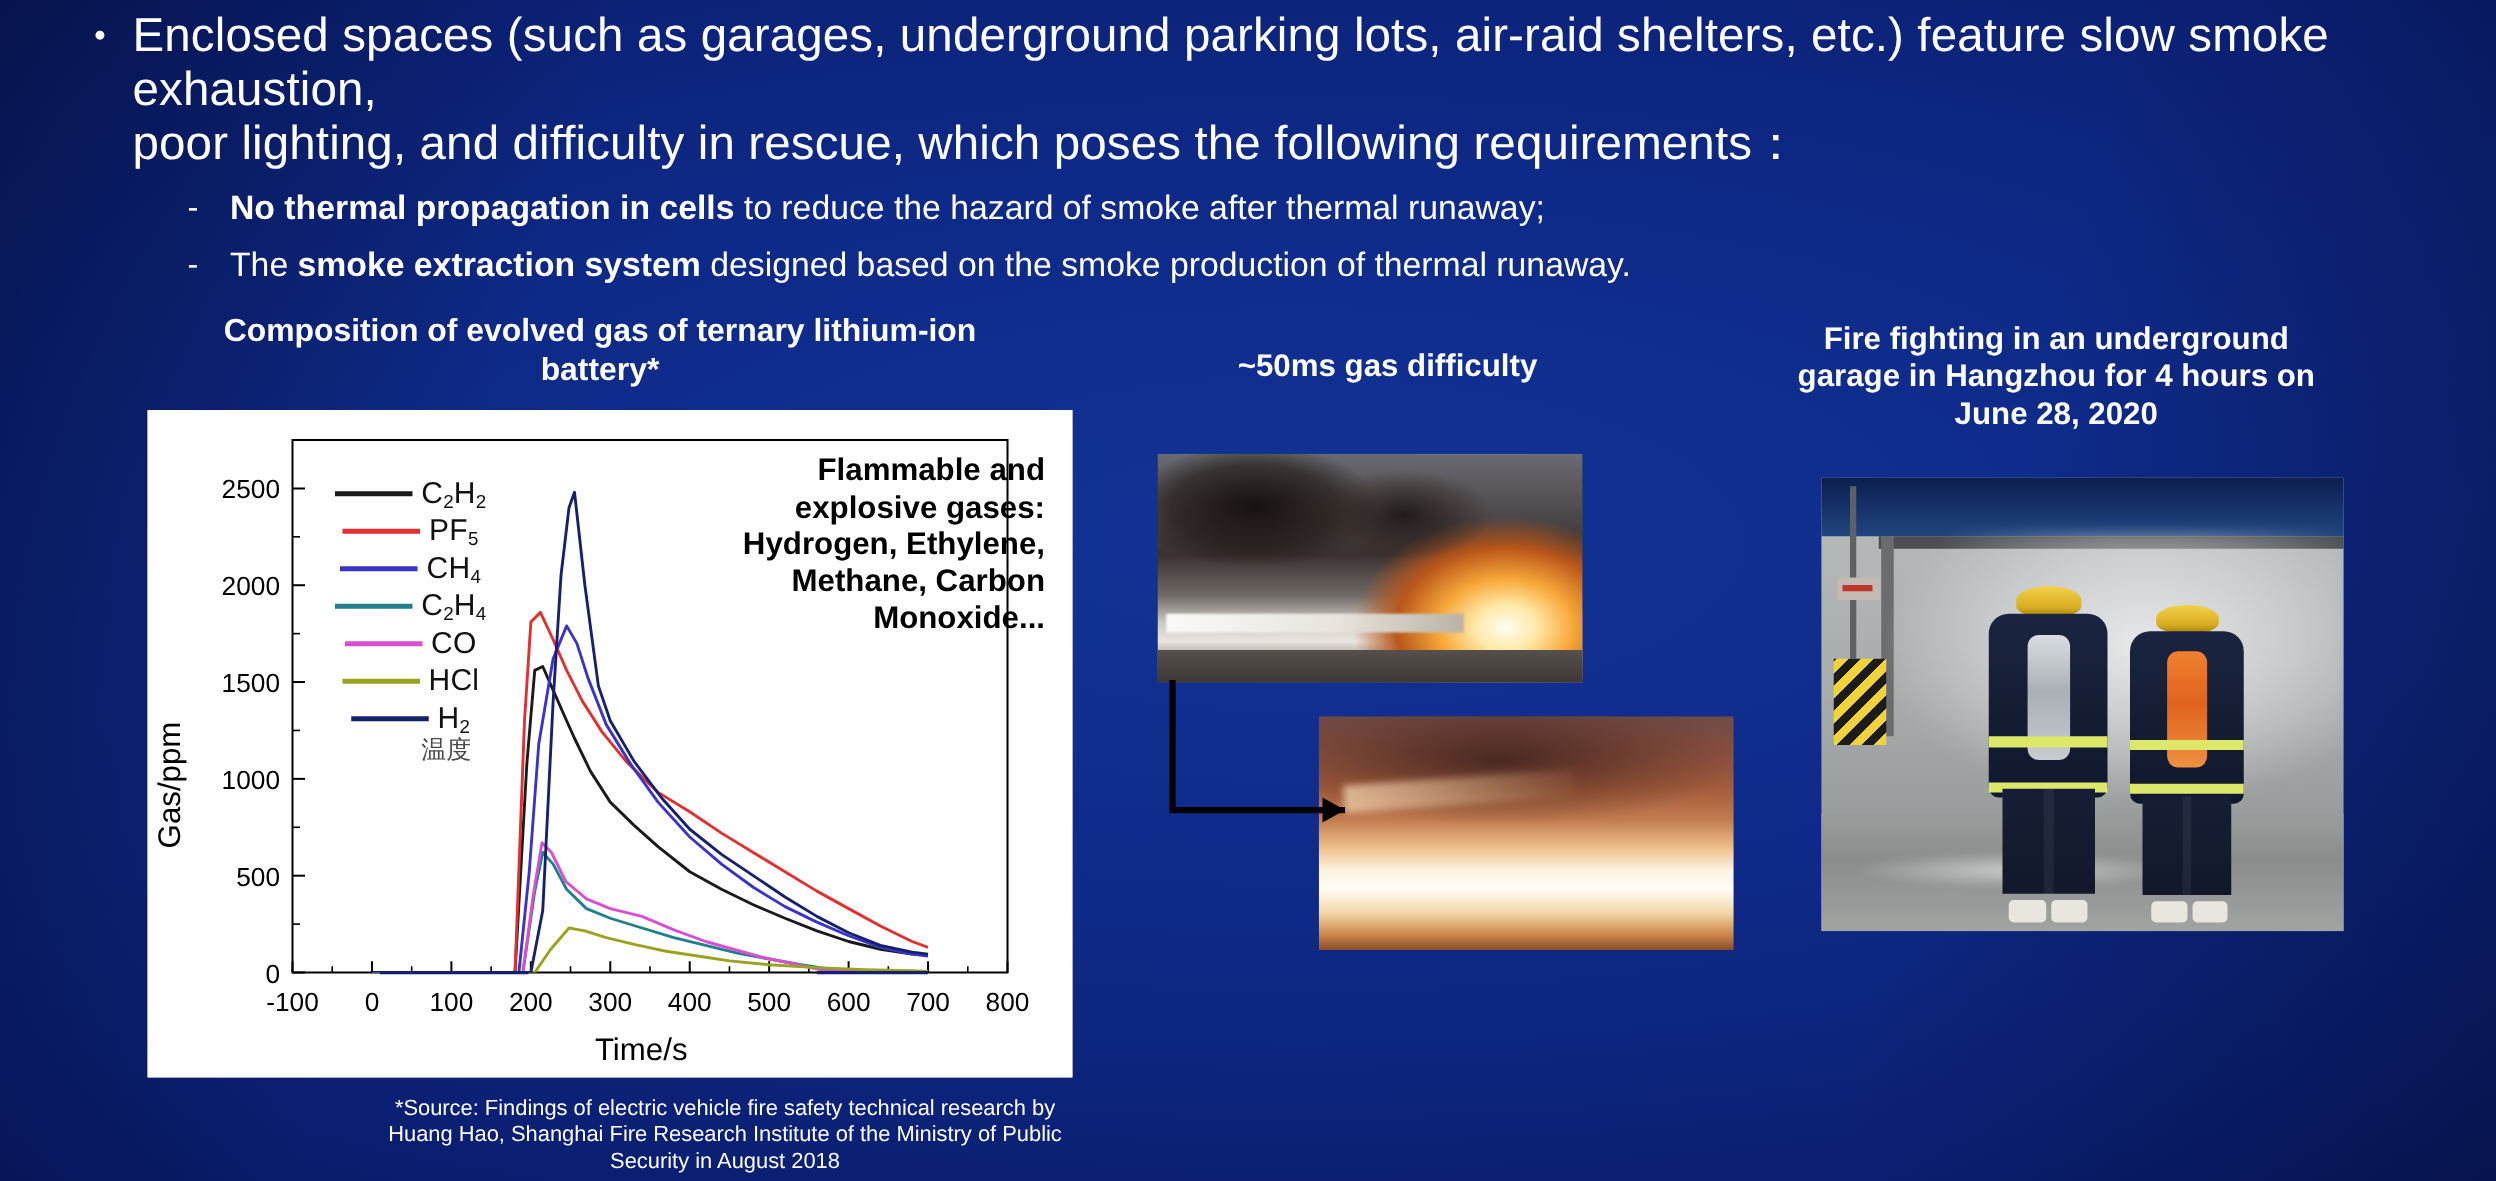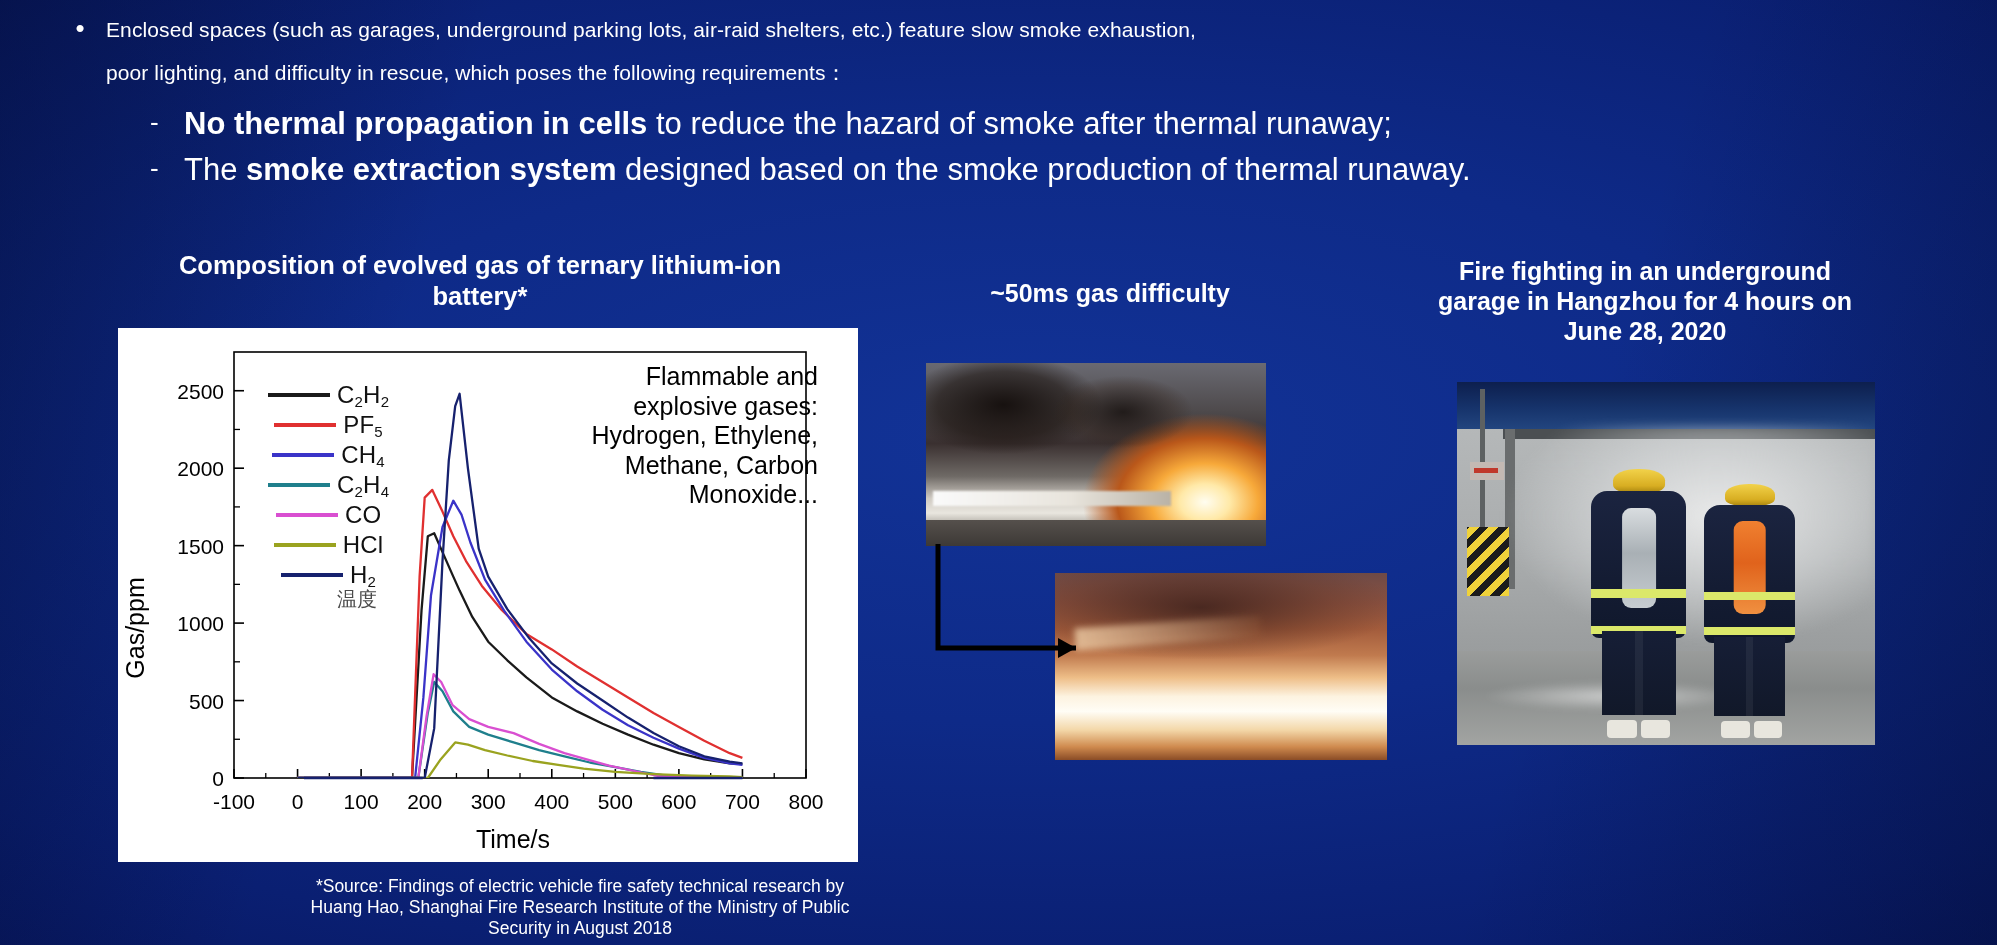--- a/index.html
+++ b/index.html
@@ -16,45 +16,45 @@
   }
   #slide::after{
     content:""; position:absolute; inset:0; pointer-events:none;
     background:linear-gradient(105deg, rgba(2,8,40,.45) 0%, rgba(0,0,0,0) 22%, rgba(0,0,0,0) 76%, rgba(2,8,40,.40) 100%);
   }
 
   
   .textblock{ position:absolute; left:54px; top:8px; width:1880px; z-index:5; }
   .lvl1{ display:flex; align-items:flex-start; color:#fff; }
   .bullet-dot{ width:52px; flex:0 0 52px; text-align:center; font-size:26px; line-height:40px; color:#fff; }
-  .lvl1-body{ font-size:21px; line-height:43px; letter-spacing:.1px; color:#fff; }
+  .lvl1-body{ font-size:38px; line-height:43px; letter-spacing:.1px; color:#fff; }
   .lvl2{ display:flex; align-items:flex-start; color:#fff; margin-left:96px; }
   .dash{ width:34px; flex:0 0 34px; font-size:26px; line-height:42px; color:#fff; }
-  .lvl2-body{ font-size:31px; line-height:45px; color:#fff; }
+  .lvl2-body{ font-size:27px; line-height:45px; color:#fff; }
   .lvl2-body b{ font-weight:bold; }
   .r1{ margin-top:7px; }
   .r2{ margin-top:1px; }
 
   
   .ptitle{ position:absolute; color:#fff; text-align:center; font-weight:bold; z-index:5; }
   #chart-title{ left:150px; top:250px; width:660px; font-size:25.5px; line-height:31px; }
   #mid-title{ left:960px; top:278px; width:300px; font-size:25px; line-height:30px; }
   #right-title{ left:1415px; top:256px; width:460px; font-size:25px; line-height:30px;text-align:center; }
 
   
   #chart-card{
     position:absolute; left:118px; top:328px; width:740px; height:534px;
     background:#fff; z-index:4;
   }
   #chart-svg{ display:block; width:740px; height:534px; }
   .ax-txt{ font-family:"Liberation Sans", sans-serif; fill:#000; }
 
   .annot{
-    position:absolute; right:40px; top:34px; width:250px;
-    text-align:right; font-size:25px; line-height:29.5px; font-weight:normal; color:#000;
+    position:absolute; right:22px; top:34px; width:250px;
+    text-align:right; font-size:25px; line-height:29.5px; font-weight:bold; color:#000;
     z-index:6;
   }
 
   
   .legend{ position:absolute; left:150px; top:52px; z-index:6; }
   .lg-row{ display:flex; align-items:center; height:30px;justify-content:center; }
   .lg-line{ width:62px; height:4px; margin-right:7px; }
   .lg-lbl{ font-size:24px; color:#111; font-weight:500; letter-spacing:.2px; }
   .lg-lbl sub{ font-size:15px; vertical-align:-4px; }
   .lg-cn{ font-size:20px; color:#4a4a4a; margin-left:69px; margin-top:-4px; }

